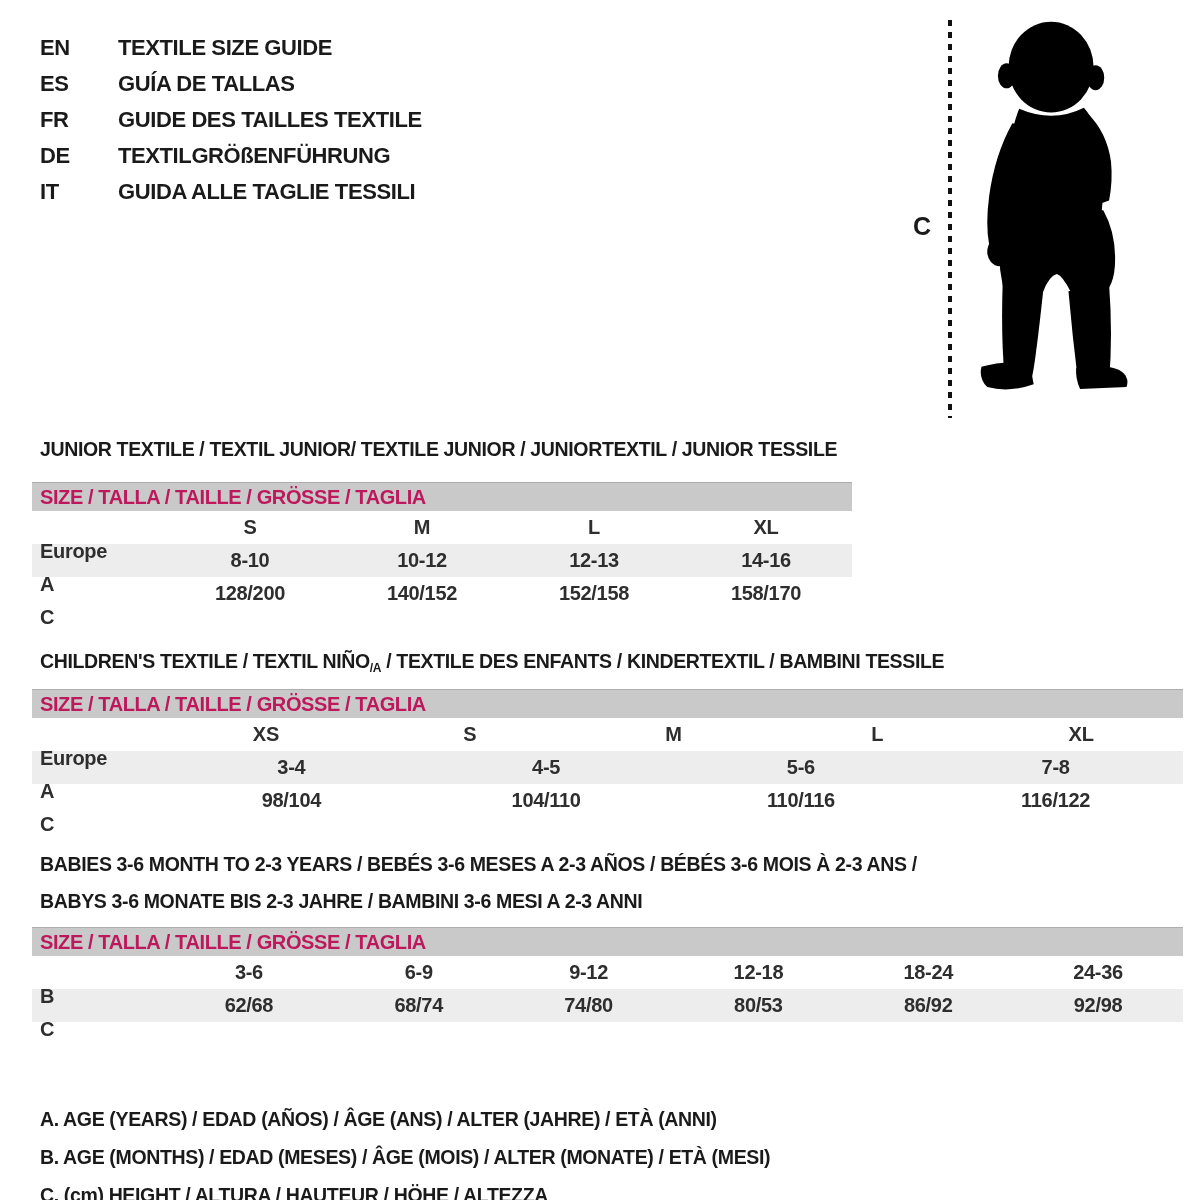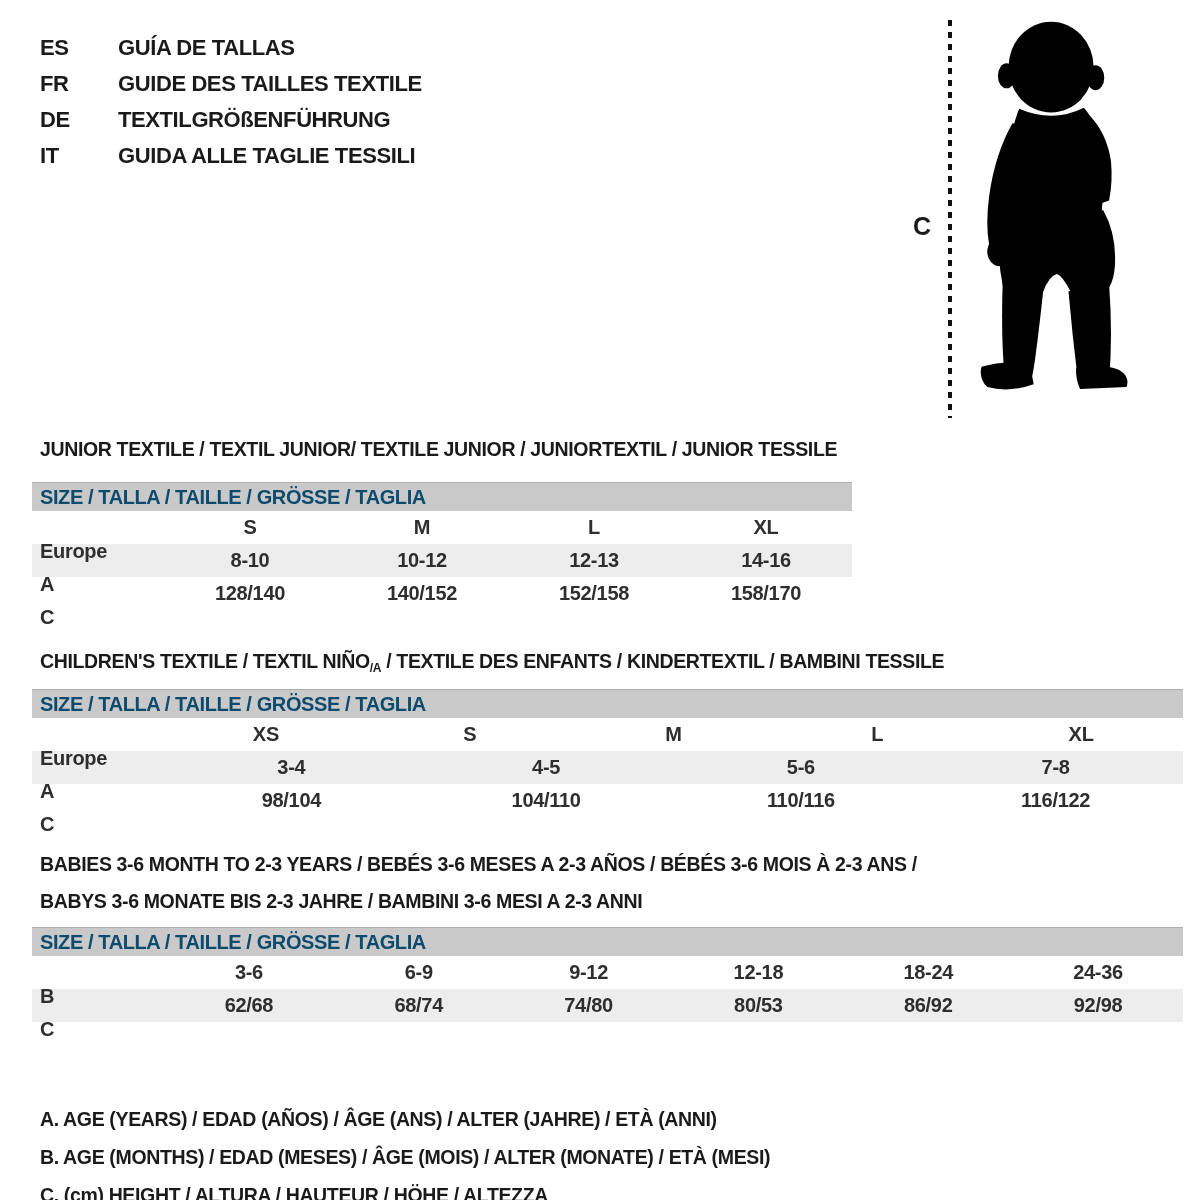--- a/index.html
+++ b/index.html
@@ -25,37 +25,41 @@
     transform:scaleX(0.93);transform-origin:left top;line-height:37px;
   }
   .sub{font-size:0.62em;vertical-align:-0.28em;}
   
   .stable{position:absolute;left:32px;}
   .t-junior{top:482px;width:820px;}
   .t-children{top:689px;width:1151px;}
   .t-babies{top:927px;width:1151px;}
   .thead{
     height:29px;line-height:29px;background:#c9c9c9;border-top:1px solid #aeaeae;
-    color:#0c4a6e;font-size:20px;padding-left:8px;letter-spacing:-0.4px;
+    color:#be185d;font-size:20px;padding-left:8px;letter-spacing:-0.4px;
     transform-origin:left top;white-space:nowrap;box-sizing:border-box;
   }
   .trow{display:flex;height:33px;line-height:33px;font-size:20px;color:#2e2e2e;letter-spacing:-0.3px;}
   .trow.shaded{background:#ededed;}
   .tlabel{width:132px;padding-left:8px;text-align:left;box-sizing:border-box;margin-top:24px;}
   .tcell{flex:1;text-align:center;}
   
   .legend{position:absolute;left:40px;top:1100px;font-size:21px;letter-spacing:-0.4px;}
   .legend-line{line-height:38px;white-space:nowrap;transform:scaleX(0.93);transform-origin:left top;}
 </style>
 </head>
 <body>
 
 <div>
 
   <div class="lang-block">
+    <div class="lang-row">
+      <span class="lang-code">EN</span>
+      <span class="lang-label">TEXTILE SIZE GUIDE</span>
+    </div>
     <div class="lang-row">
       <span class="lang-code">ES</span>
       <span class="lang-label">GUÍA DE TALLAS</span>
     </div>
     <div class="lang-row">
       <span class="lang-code">FR</span>
       <span class="lang-label">GUIDE DES TAILLES TEXTILE</span>
     </div>
     <div class="lang-row">
       <span class="lang-code">DE</span>
@@ -99,21 +103,21 @@
     </div>
     <div class="trow shaded">
       <div class="tlabel">A</div>
       <div class="tcell">8-10</div>
       <div class="tcell">10-12</div>
       <div class="tcell">12-13</div>
       <div class="tcell">14-16</div>
     </div>
     <div class="trow">
       <div class="tlabel">C</div>
-      <div class="tcell">128/140</div>
+      <div class="tcell">128/200</div>
       <div class="tcell">140/152</div>
       <div class="tcell">152/158</div>
       <div class="tcell">158/170</div>
     </div>
   </div>
 
   <div class="section-title" style="top:642px;">
     <span>CHILDREN'S TEXTILE / TEXTIL NIÑO</span><span class="sub">/A</span><span> / TEXTILE DES ENFANTS / KINDERTEXTIL / BAMBINI TESSILE</span>
   </div>
   <div class="stable t-children">

